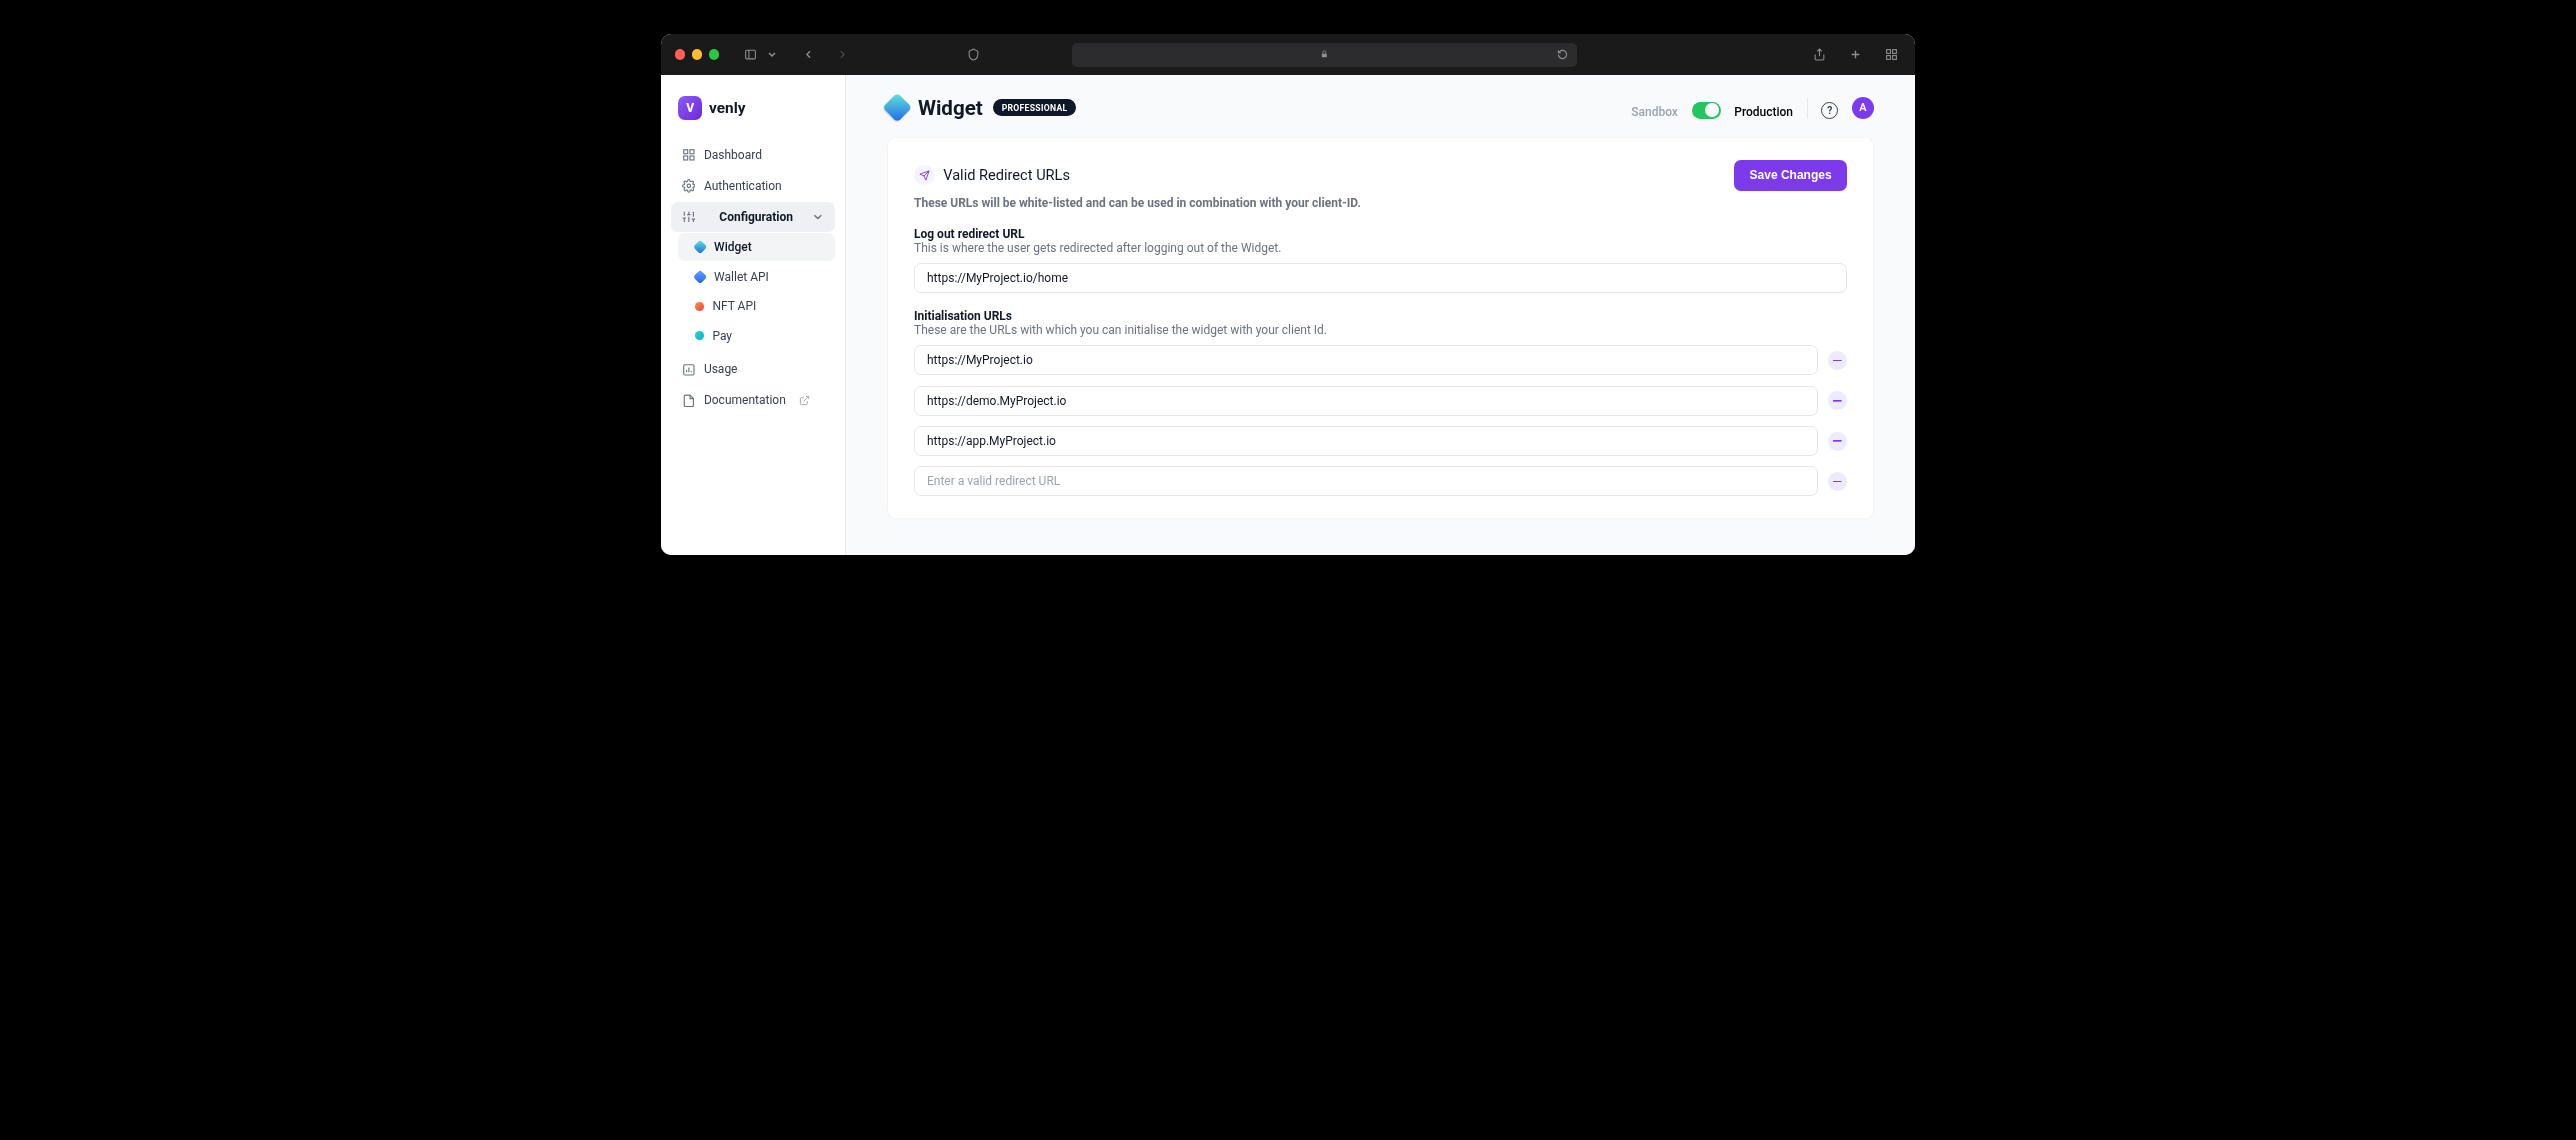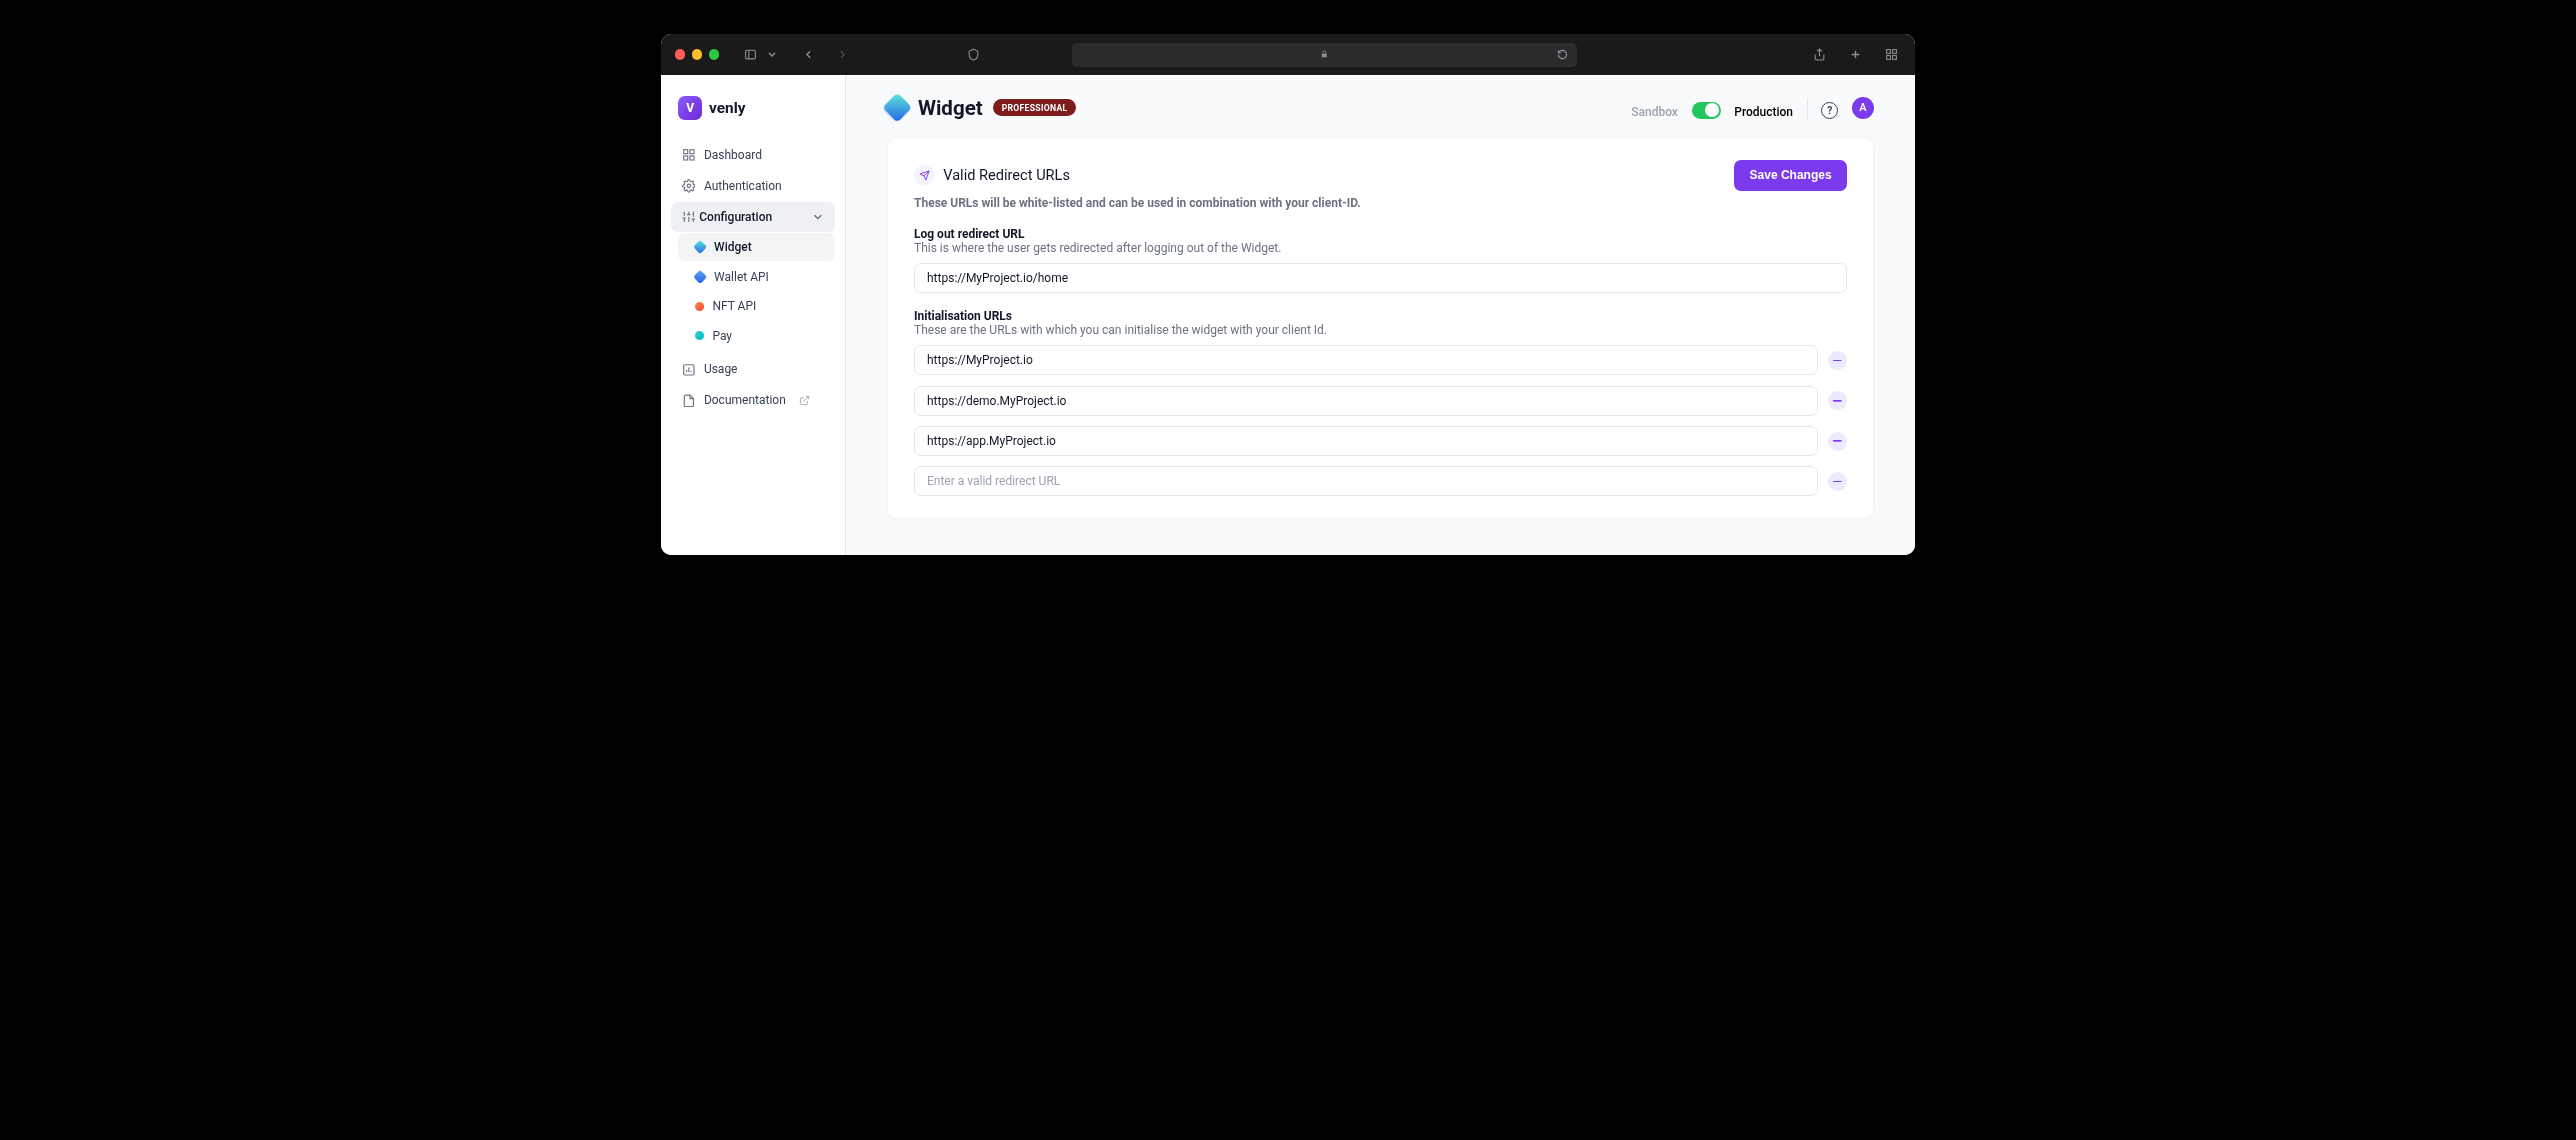--- a/index.html
+++ b/index.html
@@ -62,21 +62,21 @@
 .logo { display: flex; align-items: center; gap: 6.9px; padding: 0 6.9px 20.6px; }
 .logo-mark { width: 24px; height: 24px; background: linear-gradient(135deg,#8b5cf6,#6d28d9); border-radius: 6.9px; display: flex; align-items: center; justify-content: center; color: #fff; font-weight: 800; font-size: 12px; }
 .logo-text { font-size: 15.4px; font-weight: 700; color: #111827; }
 .nav-item {
   display: flex; align-items: center; gap: 8.6px;
   padding: 7.7px 10.3px; border-radius: 6.9px; font-size: 12px;
   color: #374151; cursor: pointer; margin-bottom: 1.7px;
 }
 .nav-item.parent { justify-content: space-between; }
 .nav-item.parent.active { background: #eef0f3; color: #111827; font-weight: 500; }
-.nav-left { display: flex; align-items: flex-start; gap: 4px; }
+.nav-left { display: flex; align-items: flex-start; gap: 24px; font-weight: bold; }
 .nav-icon { width: 13.7px; height: 13.7px; display: flex; align-items: center; justify-content: center; color: #6b7280; }
 .subnav { margin-left: 6.9px; margin-bottom: 5.1px; }
 .sub-item {
   display: flex; align-items: center; gap: 8.6px;
   padding: 6.9px 10.3px 6.9px 17px; border-radius: 6.9px; font-size: 12px;
   color: #374151; cursor: pointer; margin-bottom: 1.7px;
 }
 .sub-item.active { background: #f3f4f6; color: #111827; font-weight: 500; }
 .sub-dot { width: 8.6px; height: 8.6px; border-radius: 50%; flex-shrink: 0; }
 .sub-dot.diamond { width: 10.3px; height: 10.3px; border-radius: 2.6px; transform: rotate(45deg); }
@@ -87,21 +87,21 @@
   overflow: auto;
 }
 .header {
   display: flex; align-items: center; justify-content: space-between;
   padding: 20.6px 41px 17px;
 }
 .header-left { display: flex; align-items: center; gap: 10.3px; }
 .app-icon { width: 20.6px; height: 20.6px; border-radius: 4.3px; transform: rotate(45deg); background: linear-gradient(135deg, #5eead4, #2563eb); box-shadow: 0 0.9px 1.7px rgba(37,99,235,0.3); }
 .app-title { font-size: 20.6px; font-weight: 700; color: #111827; }
 .badge {
-  background: #7f1d1d; color: #fff; font-size: 8.6px; font-weight: 700;
+  background: #0f172a; color: #fff; font-size: 8.6px; font-weight: 700;
   padding: 3.4px 8.6px; border-radius: 856px; letter-spacing: 0.3px;
 }
 .header-right { display: flex; align-items: flex-end; gap: 13.7px; }
 .env-text { font-size: 12px; font-weight: 500; }
 .env-text.muted { color: #9ca3af; }
 .toggle { width: 29px; height: 17px; background: #22c55e; border-radius: 856px; position: relative; cursor: pointer; }
 .toggle::after { content: ''; position: absolute; width: 13.7px; height: 13.7px; background: #fff; border-radius: 50%; top: 1.7px; right: 1.7px; }
 .vr { width: 0.9px; height: 20.6px; background: #e5e7eb; }
 .help-icon { width: 17px; height: 17px; border: 1.7px solid #374151; border-radius: 50%; display: flex; align-items: center; justify-content: center; font-size: 10.3px; font-weight: 700; color: #374151; cursor: pointer; }
 .avatar { width: 22px; height: 22px; border-radius: 50%; background: #7c3aed; color: #fff; display: flex; align-items: center; justify-content: center; font-size: 11px; font-weight: 600; }

